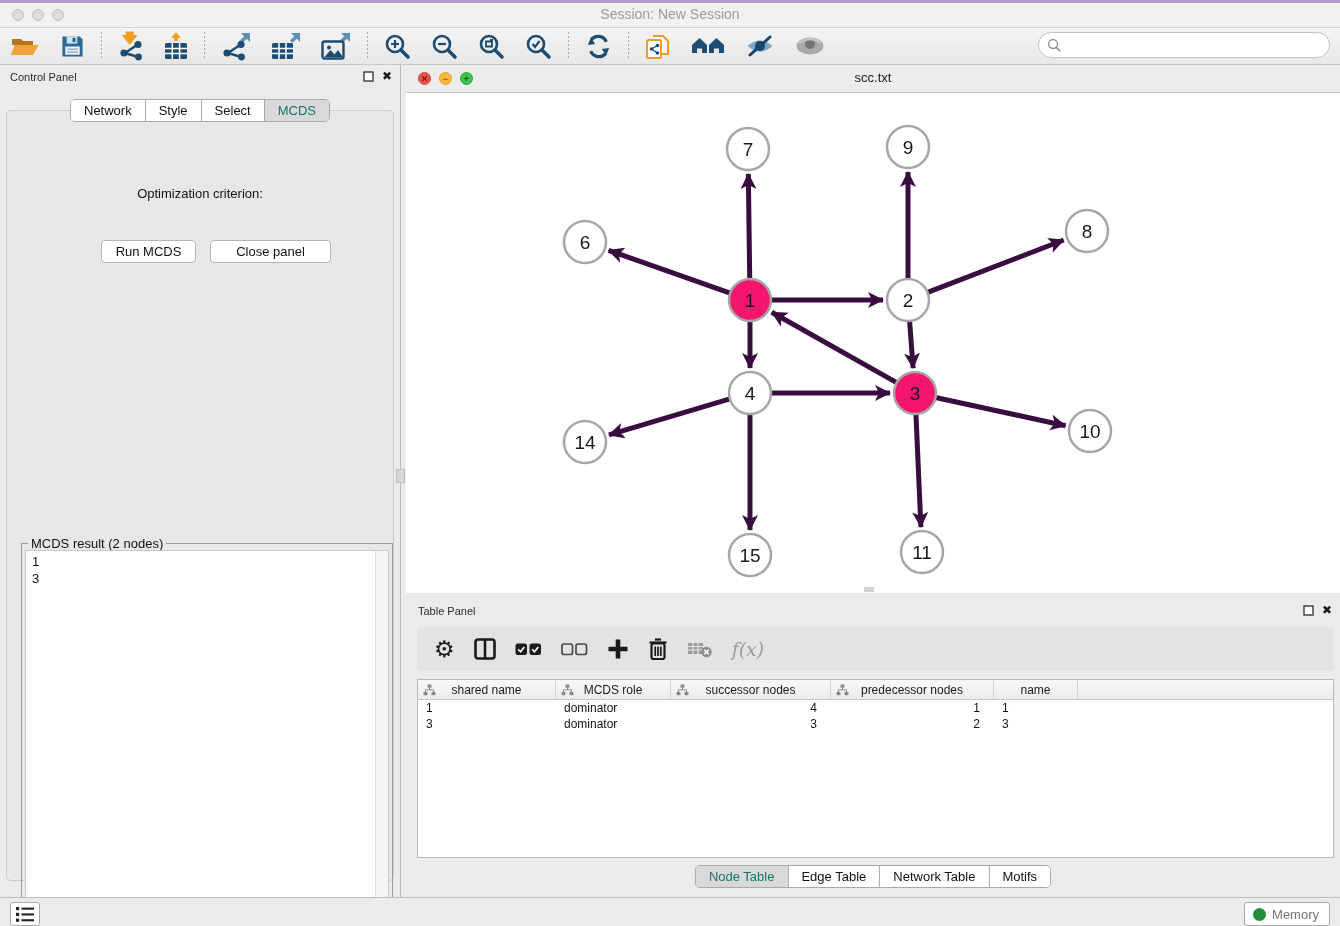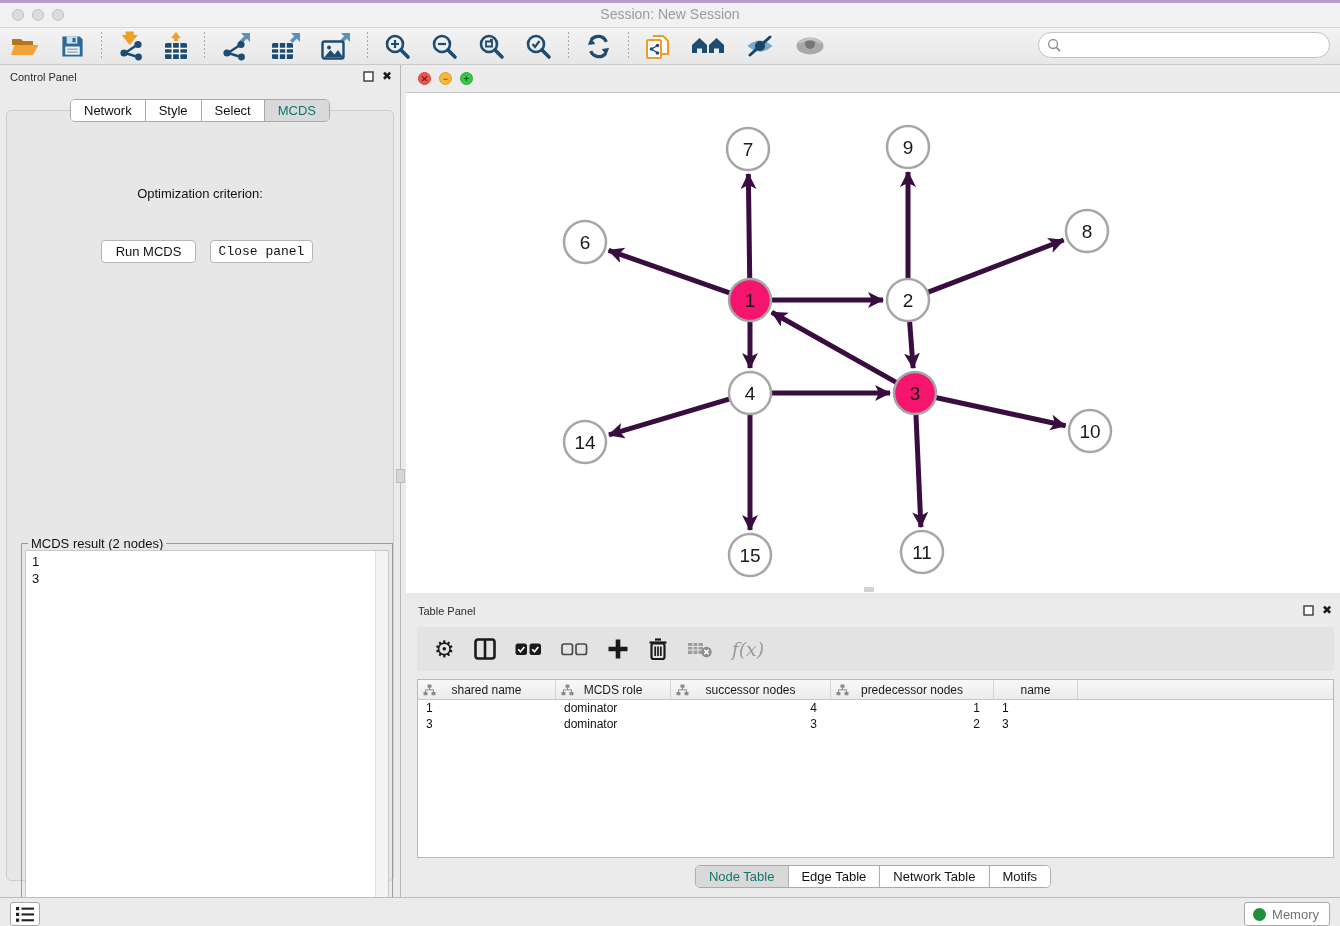--- a/index.html
+++ b/index.html
@@ -33,21 +33,21 @@
   .seg-tab.selected { background:#d9d9d9; color:#0f766e; }
   .cp-tabs { top:34px; left:50%; transform:translateX(-50%); }
   .opt-label { position:absolute; left:0; right:0; top:75px; text-align:center; font-size:13px; color:#111; }
   .dropdown { position:absolute; left:44px; top:96px; width:308px; height:23px; background:#fff; border:1px solid #b5b5b5; border-radius:4px; font-size:13px; color:#111; display:flex; align-items:center; padding-left:10px; }
   .dd-chevrons { position:absolute; right:7px; top:3px; display:flex; flex-direction:column; gap:2px; }
   .dd-chevrons i { display:block; width:0; height:0; border-left:4px solid transparent; border-right:4px solid transparent; }
   .dd-up { border-bottom:5px solid #4a4a4a; }
   .dd-down { border-top:5px solid #4a4a4a; }
   .cp-btn { position:absolute; top:129px; height:23px; background:#fff; border:1px solid #b5b5b5; border-radius:4px; font-size:13px; color:#111; display:flex; align-items:center; justify-content:center; }
   .btn-run { left:94px; width:95px; }
-  .btn-close { left:203px; width:103px;font-family:Liberation Mono, monospace; }
+  .btn-close { left:203px; width:121px; }
   .result-box { position:absolute; left:14px; top:432px; width:372px; height:378px; border:1px solid #9a9a9a; }
   .result-legend { position:absolute; top:-8px; left:6px; background:#e7e7e7; padding:0 3px; font-size:13px; color:#111; }
   .result-inner { position:absolute; left:3px; top:6px; right:3px; bottom:3px; background:#fff; border:1px solid #c9c9c9; }
   .result-lines { padding:2px 6px; font-size:13px; line-height:17px; color:#111; }
   .result-scroll { position:absolute; right:0; top:0; bottom:0; width:13px; background:#f4f4f4; border-left:1px solid #dedede; }
 
   
   .net-window { position:absolute; left:406px; top:62px; width:934px; height:528px; background:#fff; }
   .net-titlebar { position:absolute; left:0; top:0; width:100%; height:28px; background:#ececec; border-bottom:1px solid #c6c6c6; }
   .traffic { position:absolute; left:12px; top:7px; display:flex; gap:8px; }
@@ -285,20 +285,21 @@
   </div>
   <div class="v-splitter-handle"></div>
 
   <div class="net-window">
     <div class="net-titlebar">
       <div class="traffic">
         <span class="light light-red">✕</span>
         <span class="light light-yellow">−</span>
         <span class="light light-green">+</span>
       </div>
+      <div class="net-title">scc.txt</div>
     </div>
     <div class="net-canvas">
       <svg id="graph-svg" width="934" height="500" viewBox="0 0 934 500">
         <defs>
           <marker id="arrow" markerUnits="userSpaceOnUse" markerWidth="22" markerHeight="20" refX="15" refY="8" orient="auto">
             <path d="M0 0 L16 8 L0 16 L4 8 z" fill="#3a0d40"></path>
           </marker>
         </defs>
         <g id="edge-layer">
             <line x1="343.7218786991013" y1="186.00184178214704" x2="342.3310967867842" y2="80.99780740220592" stroke="#3a0d40" stroke-width="5" marker-end="url(#arrow)"></line>

